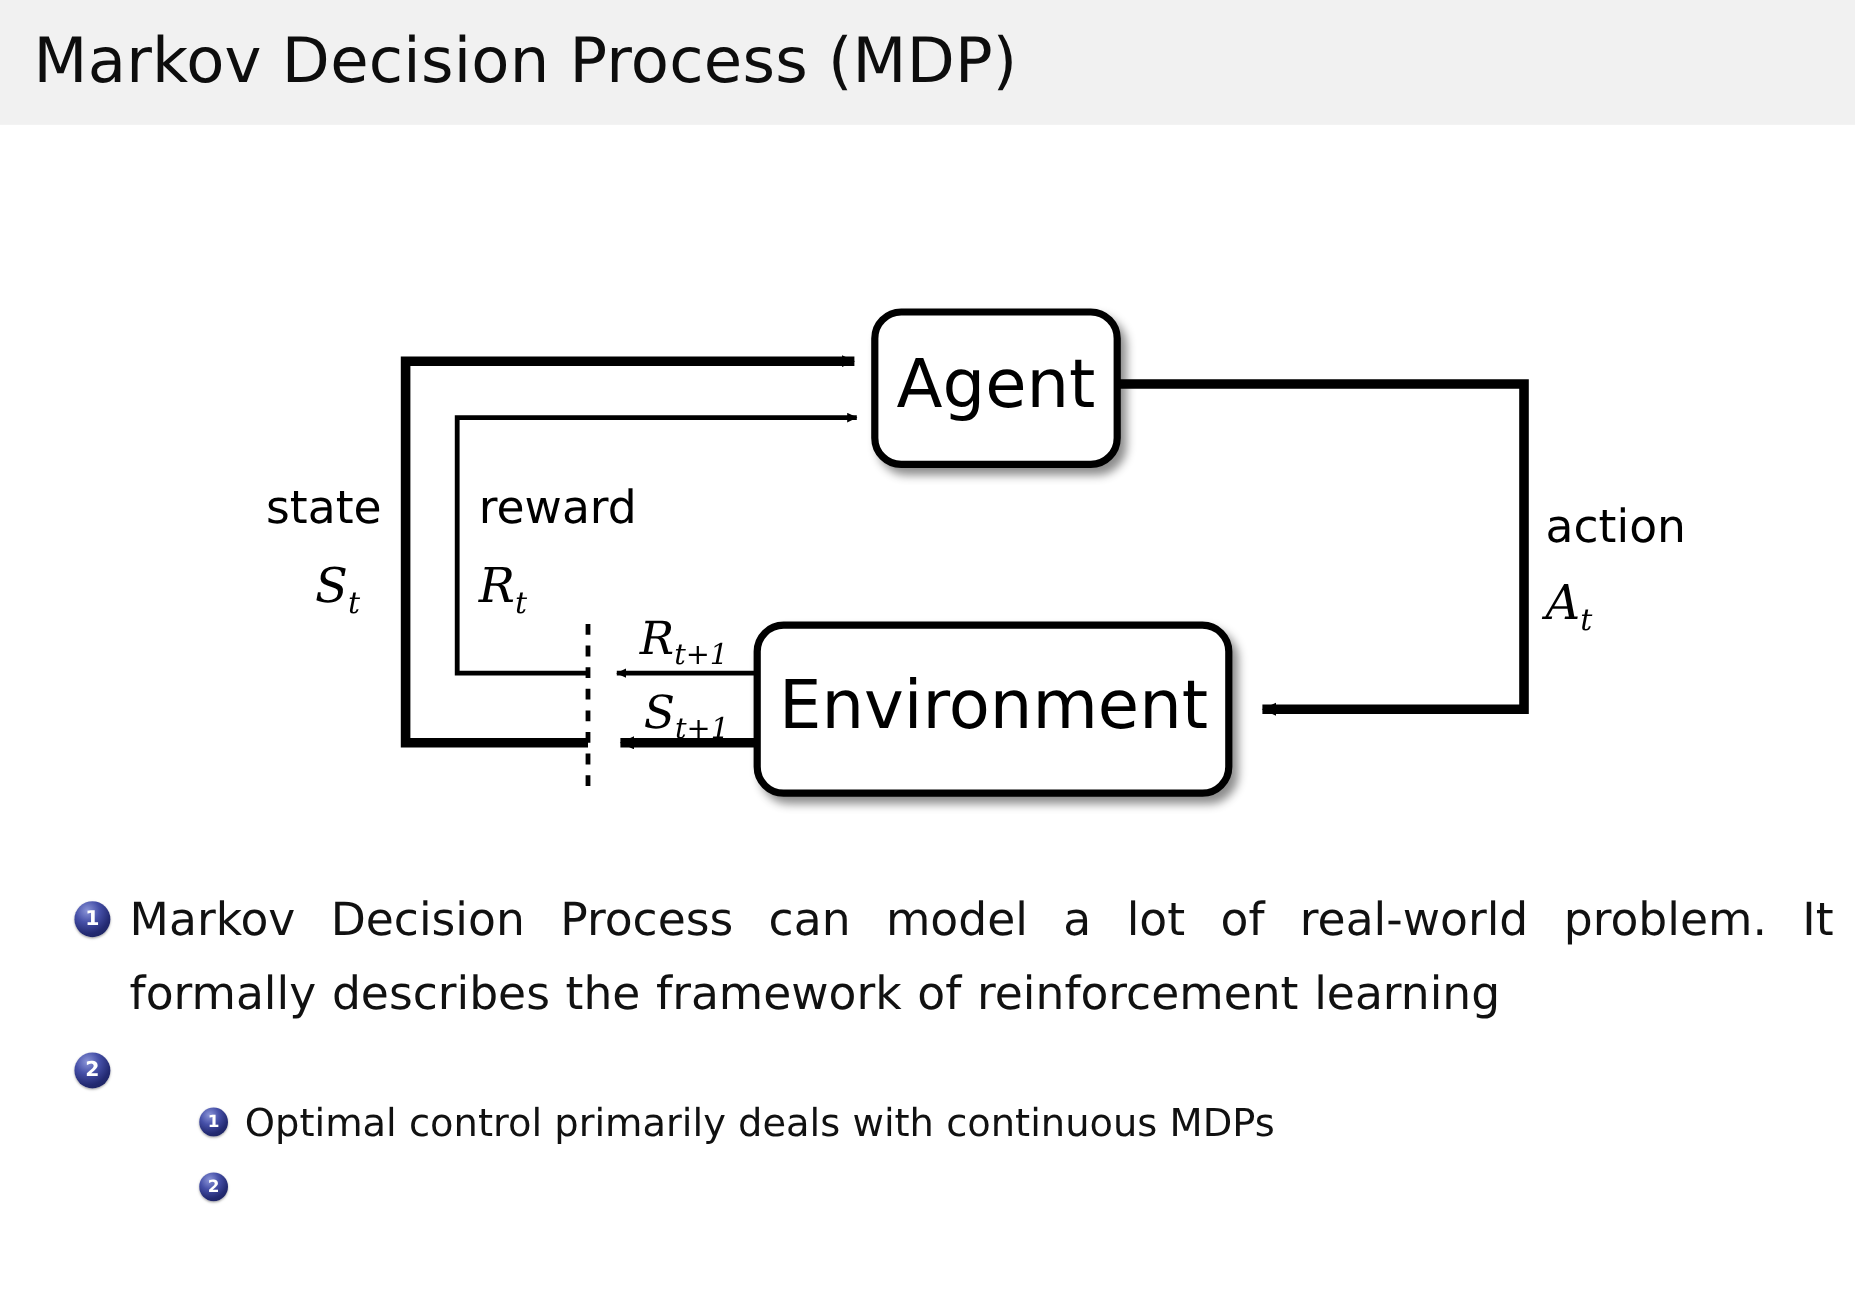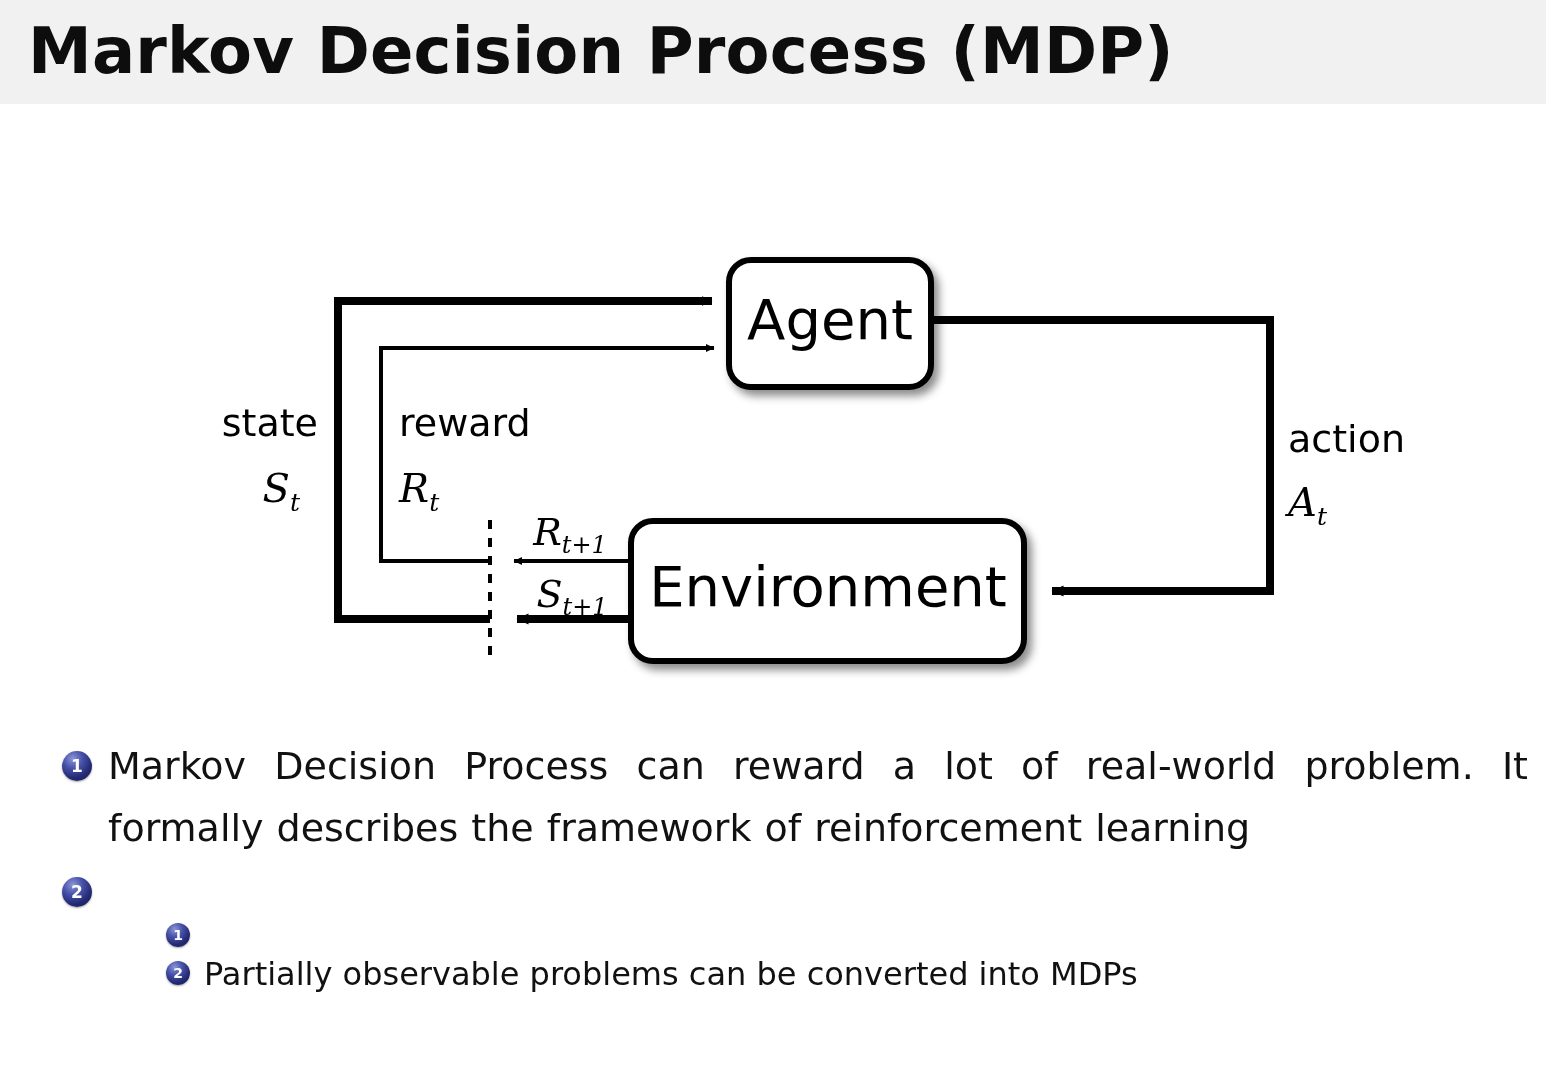--- a/index.html
+++ b/index.html
@@ -24,22 +24,22 @@
     top: 0;
     width: 1546px;
     height: 104px;
     background: #f1f1f1;
   }
   #slide-title {
     position: absolute;
     left: 28px;
     top: 16px;
     font-family: "DejaVu Sans", sans-serif;
-    font-size: 64px;
-    font-weight: 700;
+    font-size: 52px;
+    font-weight: 400;
     line-height: 70px;
     letter-spacing: 0.2px;
     color: #0d0d0d;
     white-space: nowrap;
   }
 
   
   #mdp-diagram {
     position: absolute;
     left: 0;
@@ -183,29 +183,29 @@
     <text x="570" y="425" text-anchor="middle" font-family="DejaVu Serif, serif" font-style="italic" font-size="38" fill="#000000">R<tspan font-size="24" dy="8">t+1</tspan></text>
 
     <text x="572" y="487" text-anchor="middle" font-family="DejaVu Serif, serif" font-style="italic" font-size="38" fill="#000000">S<tspan font-size="24" dy="8">t+1</tspan></text>
   </svg>
 </div>
 
 <div id="bullet-list">
 
   <div class="bullet-row bullet-l1">
     <span class="marker marker-l1">1</span>
-    <span class="bullet-text text-l1">Markov Decision Process can reward a lot of real-world problem. It formally describes the framework of reinforcement learning</span>
+    <span class="bullet-text text-l1">Markov Decision Process can model a lot of real-world problem. It formally describes the framework of reinforcement learning</span>
   </div>
 
   <div class="bullet-row bullet-l1">
     <span class="marker marker-l1">2</span>
   </div>
 
   <div class="bullet-row bullet-l2">
     <span class="marker marker-l2">1</span>
+    <span class="bullet-text text-l2">Optimal control primarily deals with continuous MDPs</span>
   </div>
 
   <div class="bullet-row bullet-l2">
     <span class="marker marker-l2">2</span>
-    <span class="bullet-text text-l2">Partially observable problems can be converted into MDPs</span>
   </div>
 
 </div>
 
 </body></html>

